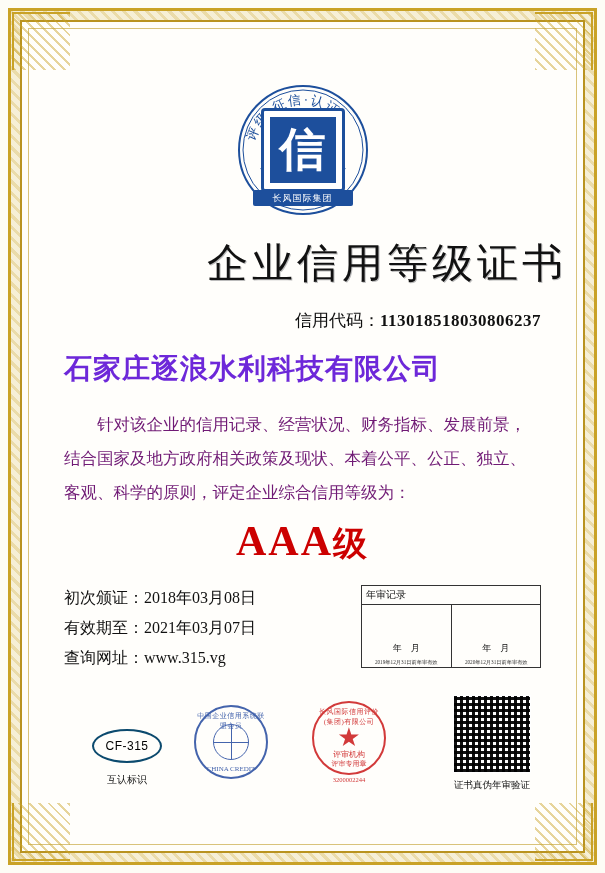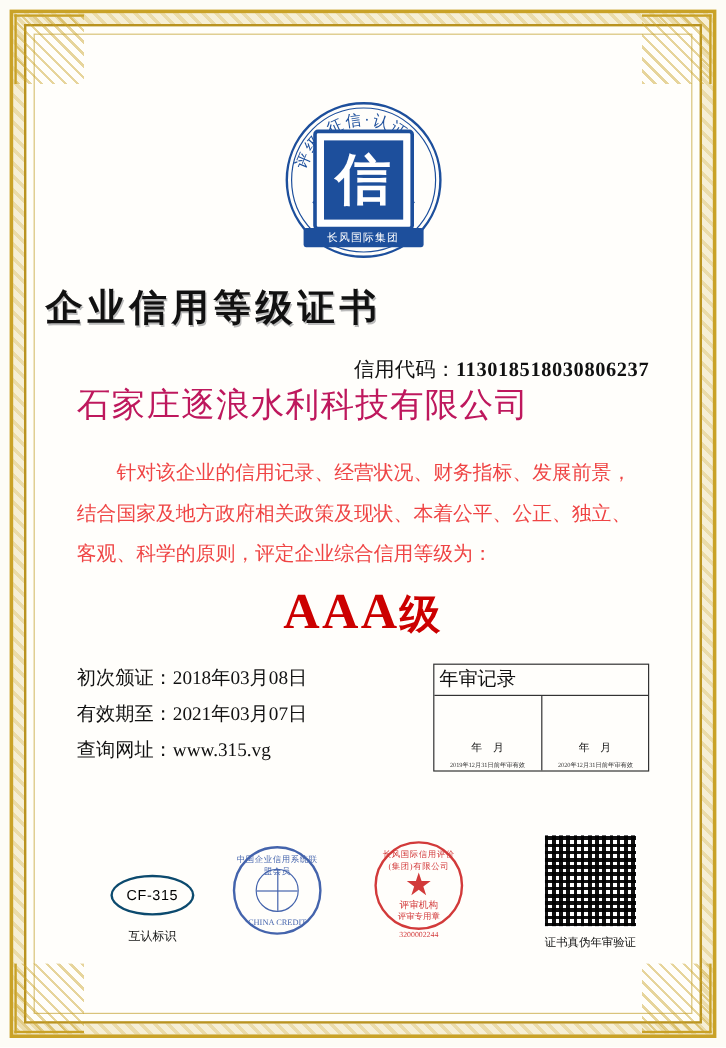--- a/index.html
+++ b/index.html
@@ -117,56 +117,57 @@
     font-size: 9px;
     letter-spacing: 1px;
     display: flex;
     align-items: center;
     justify-content: center;
     font-family: "Liberation Sans", sans-serif;
   }
 
   
   .title {
-    text-align: left;
-    font-size: 31px;
+    text-align: right;
+    font-size: 41px;
     letter-spacing: 4px;
-    font-weight: bold;
+    font-weight: normal;
     color: #111111;
     margin-top: 18px;
     font-family: "Liberation Serif", serif;
     text-shadow: 1px 1px 0 #bbbbbb;
   }
 
   .code-line {
     text-align: right;
     font-size: 17px;
     margin-top: 18px;
     padding-right: 26px;
     color: #111;
   }
   .code-line .code-val {
     font-weight: bold;
     letter-spacing: 0.5px;
   }
 
   .company {
     font-size: 28px;
-    font-weight: normal;
-    color: #be185d;
+    font-weight: bold;
+    color: #6d28d9;
+    margin-top: 18px;
     padding-left: 26px;
     letter-spacing: 1px;
   }
 
   .body-text {
     margin-top: 20px;
     padding: 0 26px;
     font-size: 16.5px;
     line-height: 2.05;
-    color: #ef4444;
+    color: #701a75;
     text-align: justify;
   }
   .body-text p { margin: 0; }
   .body-text .indent { text-indent: 2em; }
 
   .grade {
     text-align: center;
     margin-top: 8px;
     color: #cc0000;
     font-size: 42px;
@@ -192,21 +193,21 @@
 
   
   .review-box {
     width: 180px;
     border: 1px solid #333;
     box-sizing: border-box;
     margin-top: 2px;
   }
   .review-head {
     border-bottom: 1px solid #333;
-    font-size: 16px;
+    font-size: 10px;
     padding: 2px 4px;
     color: #111;
   }
   .review-cells {
     display: flex;
     height: 62px;
   }
   .review-cell {
     flex: 1;
     position: relative;

